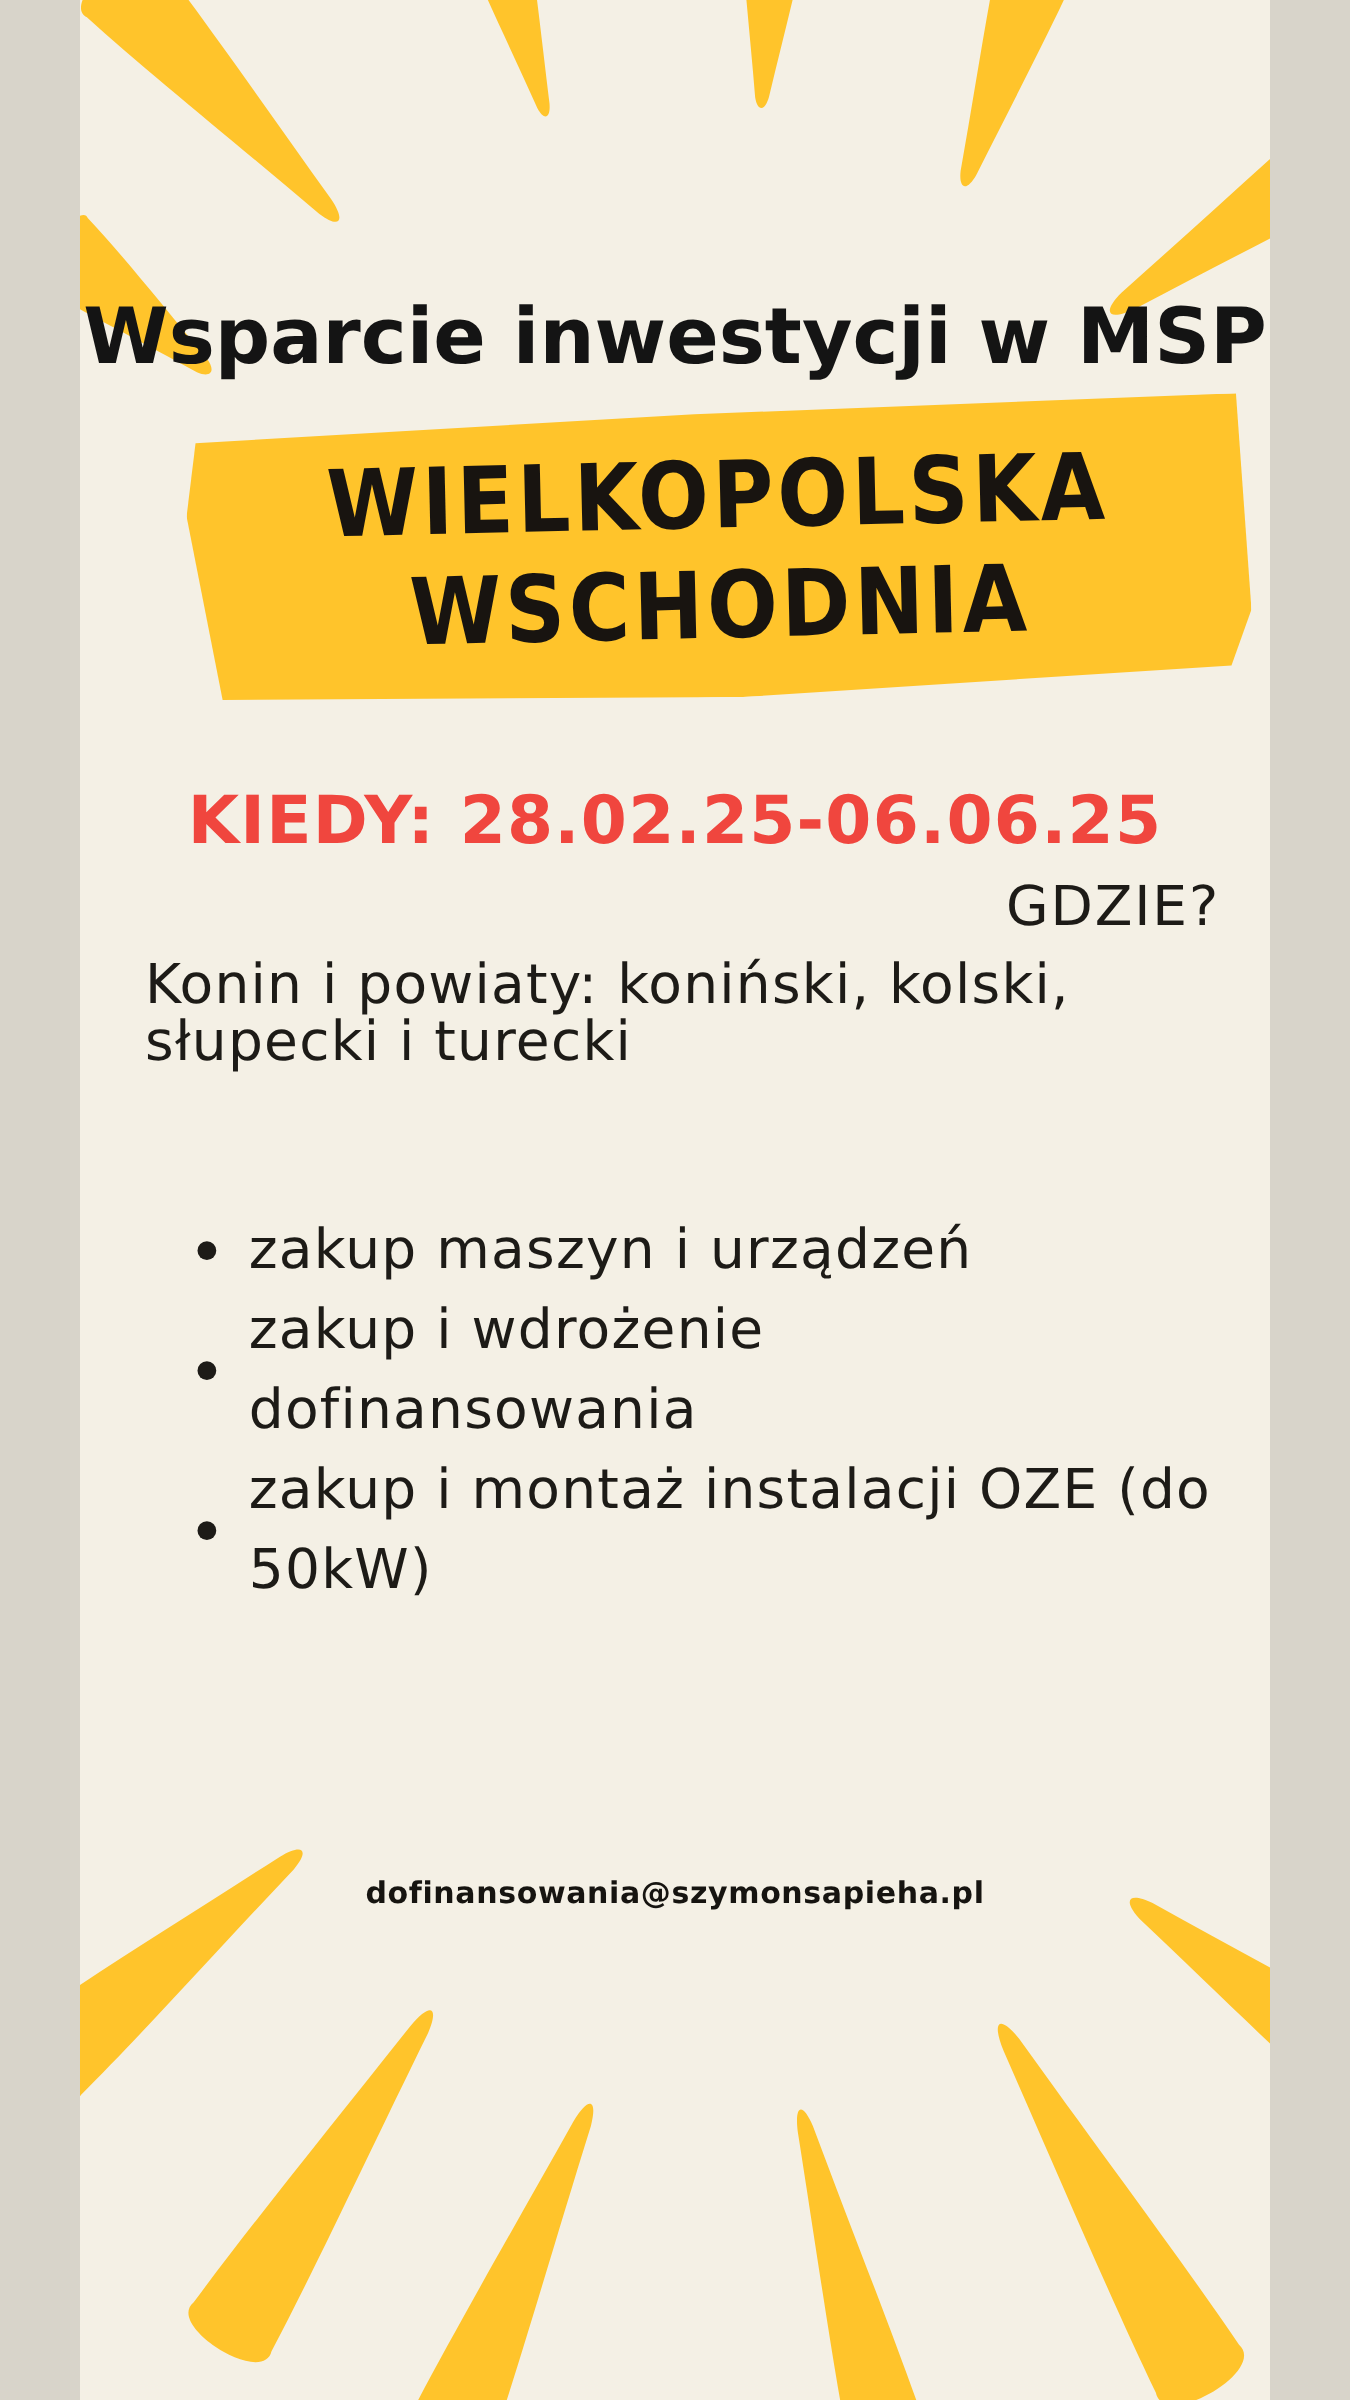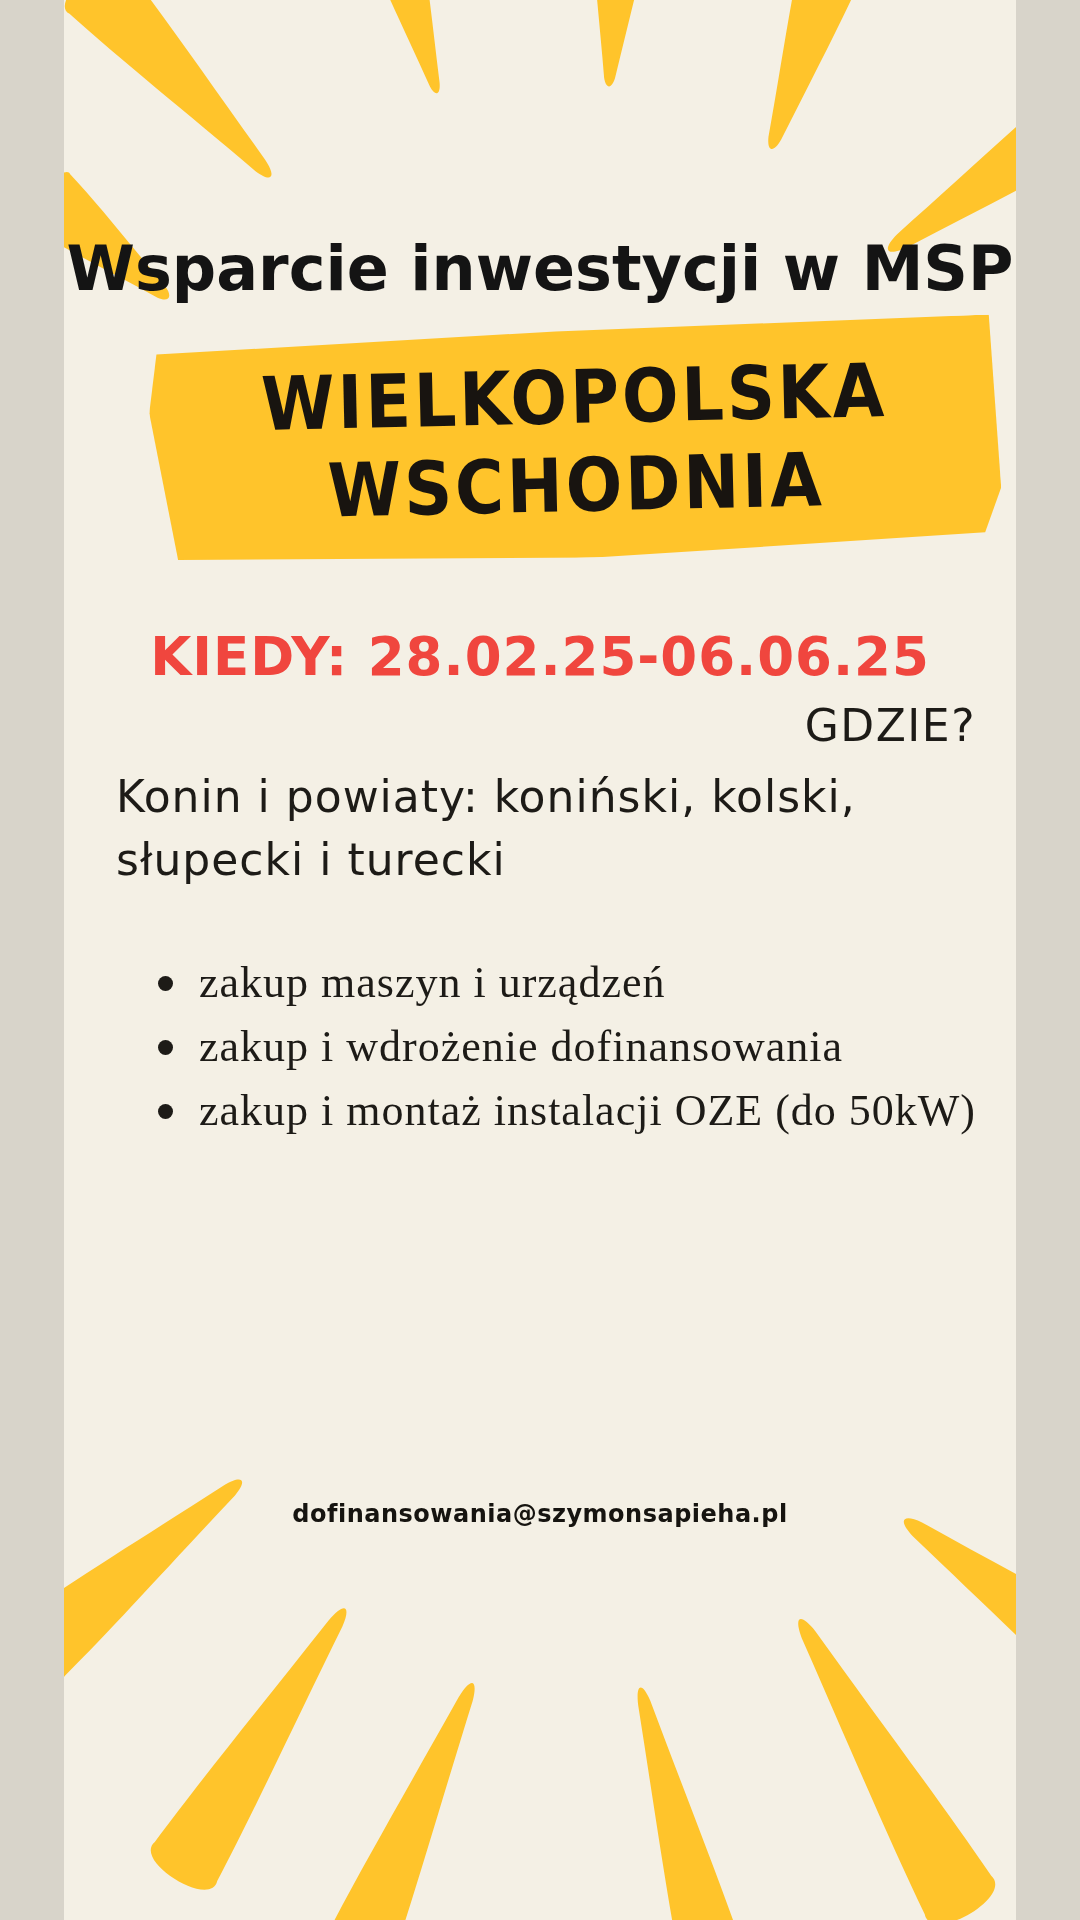--- a/index.html
+++ b/index.html
@@ -51,26 +51,26 @@
     color:var(--red);
     margin-top:38px;
   }
   
   .section{position:absolute;left:52px;right:40px;color:var(--ink);}
   .section .heading{
     font-size:44px;font-weight:400;letter-spacing:1.5px;text-align:right;
   }
   .section .body-text{
     font-size:44px;font-weight:400;letter-spacing:1px;
-    line-height:63px;max-width:800px;margin-top:14px;
+    line-height:46px;max-width:800px;margin-top:14px;
   }
   .sec-where{top:700px;}
   .sec-what{top:936px;}
   .sec-howmuch{top:1204px;}
-  ul.bullets{list-style:none;margin-top:15px;font-family:Liberation Serif, serif;}
+  ul.bullets{list-style:none;margin-top:32px;}
   ul.bullets li{
     display:flex;align-items:baseline;
     font-size:44px;letter-spacing:1px;
     line-height:64px;
   }
   ul.bullets .dot{
     width:15px;height:15px;border-radius:50%;
     background:var(--ink);
     margin-left:42px;margin-right:26px;
     flex:0 0 auto;align-self:center;

